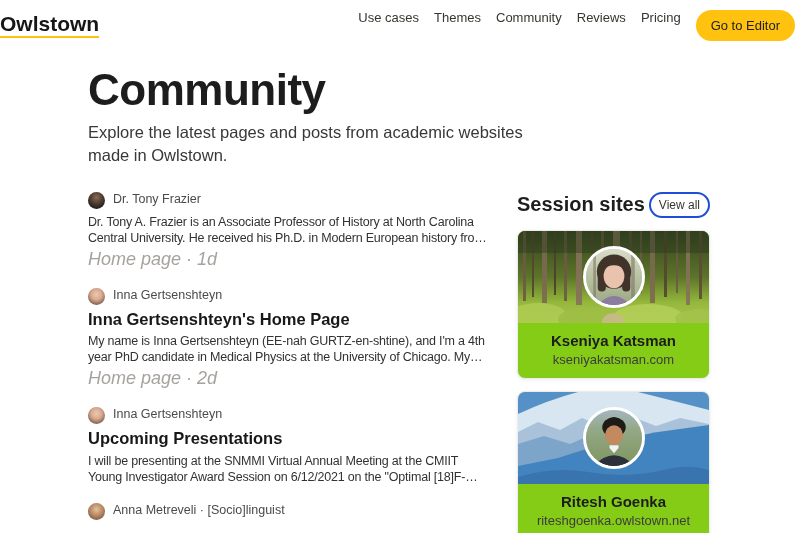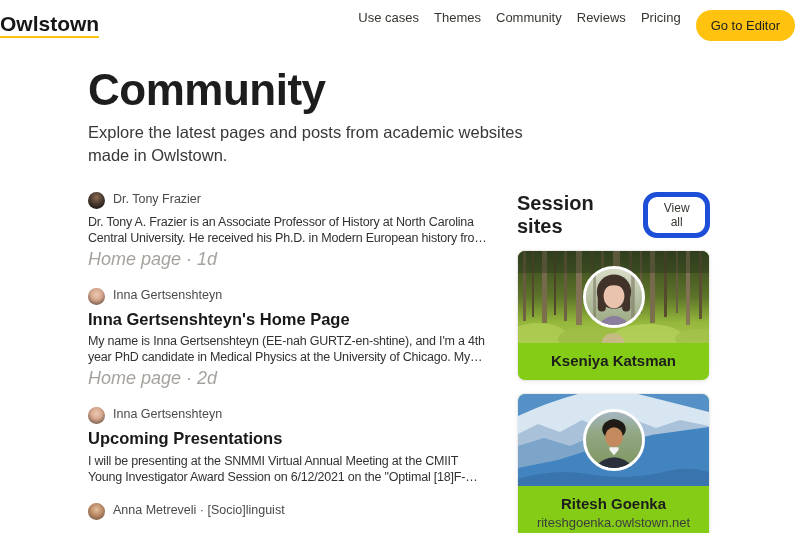--- a/index.html
+++ b/index.html
@@ -55,21 +55,21 @@
     margin-bottom:3px;
     display:-webkit-box; -webkit-line-clamp:2; -webkit-box-orient:vertical; overflow:hidden;
   }
   .meta { font-size:18px; color:#a6a39e;font-style:italic; }
 
   
   .sidebar { width:193px; flex:none; }
   .sidebar-head { display:flex; align-items:center; justify-content:space-between; }
   .sidebar-title { font-size:20px; font-weight:700; color:#1d1d1d; }
   .view-all {
-    background:#fff; border:5px solid #1d4ed8; border-radius:14px;
+    background:#fff; border:2px solid #1d4ed8; border-radius:14px;
     padding:4px 8px; font-size:12px; color:#37352f;
     font-family:"Liberation Sans", sans-serif; cursor:pointer;
   }
   .site-card {
     margin-top:12px; background:#84cc16;
     border:1px solid #ececec; border-radius:8px;
     box-shadow:0 1px 4px rgba(0,0,0,0.07);
     overflow:hidden; cursor:pointer;
   }
   .banner { height:92px; position:relative; }
@@ -203,20 +203,21 @@
               <rect x="13" y="25" width="9" height="22" rx="4" fill="#42332a"></rect>
               <rect x="40" y="25" width="9" height="22" rx="4" fill="#42332a"></rect>
               <ellipse cx="31" cy="30" rx="11.5" ry="13.5" fill="#e9c3ad"></ellipse>
               <path d="M18,24 Q22,12 31,12 Q40,12 44,24 Q38,18 31,18 Q24,18 18,24 Z" fill="#42332a"></path>
               <path d="M14,62 Q31,46 48,62 Z" fill="#8a7d9e"></path>
             </svg>
           </span>
         </div>
         <div class="card-body">
           <div class="site-name">Kseniya Katsman</div>
+          <div class="site-url">kseniyakatsman.com</div>
         </div>
       </div>
 
       <div class="site-card">
         <div class="banner">
           <svg class="bg" viewBox="0 0 191 92" preserveAspectRatio="none" aria-hidden="true">
             <rect width="191" height="92" fill="#d8e6f1"></rect>
             <path d="M0,0 L60,0 Q30,8 0,22 Z" fill="#5591c6"></path>
             <path d="M191,0 L120,0 Q160,10 191,18 Z" fill="#5591c6"></path>
             <path d="M0,40 L20,30 L42,38 L64,26 L88,36 L112,24 L138,34 L162,26 L191,32 L191,92 L0,92 Z" fill="#a9c2da"></path>

